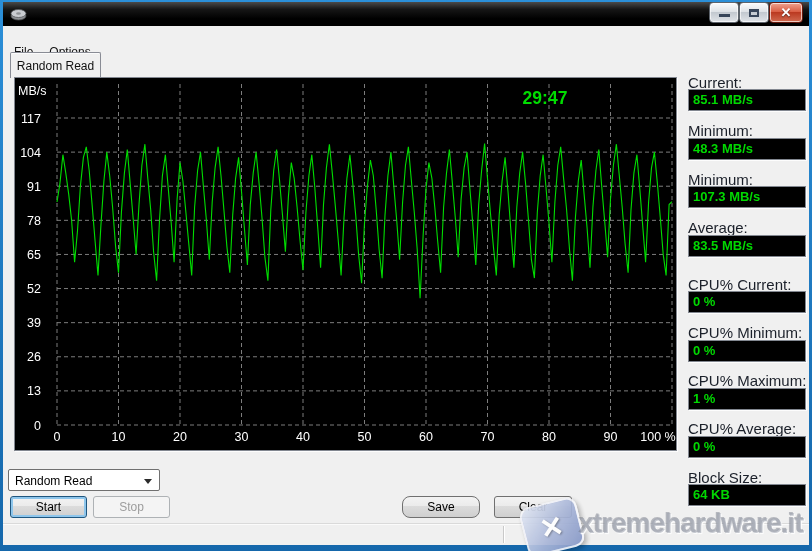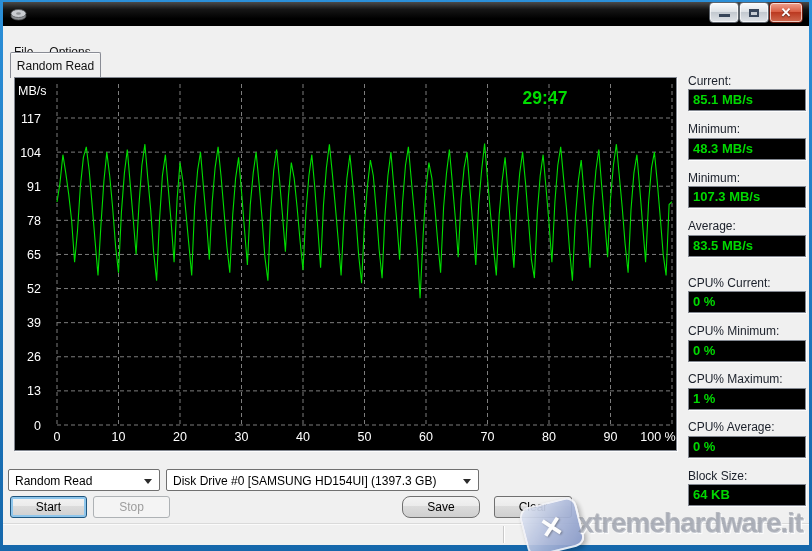--- a/index.html
+++ b/index.html
@@ -25,21 +25,21 @@
   .menubar{position:absolute;left:0;top:16px;width:100%;height:21px;display:flex;padding-left:3px;text-align:center;}
   .menu-item{font-size:12px;line-height:21px;padding:0 8px;color:#111;cursor:default;}
   
   .tab{position:absolute;left:7px;top:26px;width:89px;height:25px;background:#f0f0f0;
     border:1px solid #898c95;border-bottom:none;border-radius:2px 2px 0 0;
     font-size:12px;text-align:center;line-height:26px;color:#111;box-shadow:inset 0 1px 0 #fbfbfb;}
   
   .chart-frame{position:absolute;left:11px;top:51px;width:663px;height:374px;background:#000;
     border:1px solid #828790;box-sizing:border-box;box-shadow:1px 1px 0 #fdfdfd;}
   
-  .stat-label{position:absolute;left:685px;font-size:12px;color:#1b202a;white-space:nowrap;}
+  .stat-label{position:absolute;left:685px;font-size:15px;color:#1b202a;white-space:nowrap;}
   .stat-box{position:absolute;left:685px;width:112px;height:20px;background:#000;
     border:1px solid #828790;box-shadow:1px 1px 0 #fdfdfd, inset 1px 1px 1px rgba(0,0,0,.6);
     color:var(--green,#00d800);font-weight:bold;font-size:13px;line-height:20px;padding-left:4px;box-sizing:content-box;}
   .sl0{top:48px}.sl1{top:96px}.sl2{top:145px}.sl3{top:193px}.sl4{top:250px}.sl5{top:298px}.sl6{top:346px}.sl7{top:394px}.sl8{top:443px}
   .sb0{top:63px}.sb1{top:112px}.sb2{top:160px}.sb3{top:209px}.sb4{top:265px}.sb5{top:314px}.sb6{top:362px}.sb7{top:410px}.sb8{top:458px}
   
   .combo{position:absolute;height:22px;background:#fff;border:1px solid #707070;border-radius:2px;
     font-size:12px;line-height:22px;padding-left:6px;box-sizing:border-box;color:#000;cursor:default;white-space:nowrap;overflow:hidden;}
   .combo-arrow{position:absolute;right:7px;top:9px;width:0;height:0;
     border-left:4px solid transparent;border-right:4px solid transparent;border-top:5px solid #2b2b2b;}
@@ -167,24 +167,20 @@
     <div class="stat-box sb6">1 %</div>
     <div class="stat-label sl7">CPU% Average:</div>
     <div class="stat-box sb7">0 %</div>
     <div class="stat-label sl8">Block Size:</div>
     <div class="stat-box sb8">64 KB</div>
 
     <div class="combo combo-bench">
       <span>Random Read</span>
       <span class="combo-arrow"></span>
     </div>
-    <div class="combo combo-drive">
-      <span>Disk Drive #0  [SAMSUNG HD154UI]  (1397.3 GB)</span>
-      <span class="combo-arrow"></span>
-    </div>
     <div class="btn btn-start">Start</div>
     <div class="btn btn-stop">Stop</div>
     <div class="btn btn-save">Save</div>
     <div class="btn btn-clear">Clear</div>
 
     <div class="statusbar">
       <div class="status-divider"></div>
     </div>
 
     <div class="watermark">

